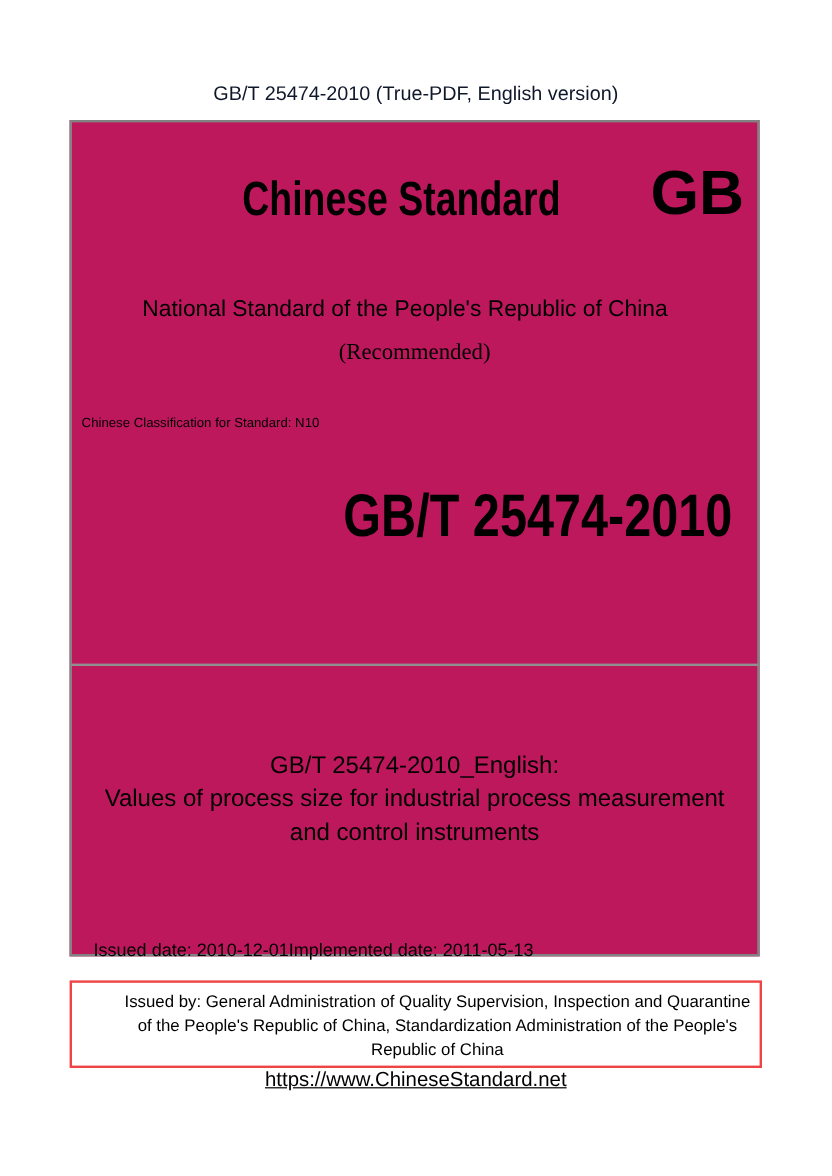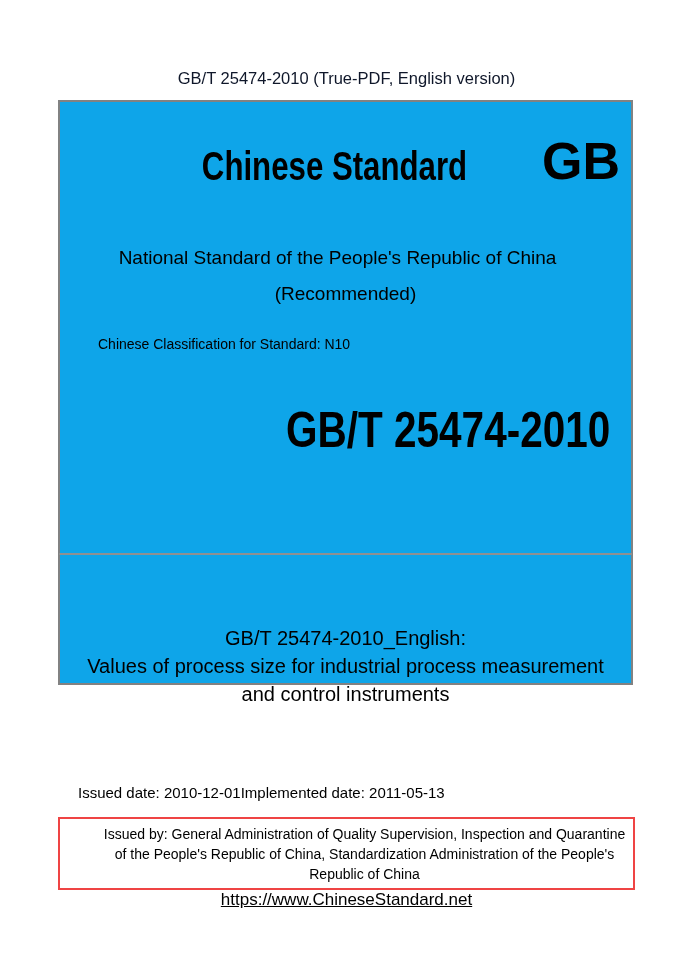--- a/index.html
+++ b/index.html
@@ -23,24 +23,24 @@
     width: 100%;
     text-align: center;
     font-size: 16.5px;
     color: #0f172a;
   }
   .main-box {
     position: absolute;
     left: 58px;
     top: 100px;
     width: 575px;
-    height: 585px;
+    height: 697px;
     border: 2px solid #828282;
     box-sizing: border-box;
-    background: #0ea5e9;
+    background: #be185d;
   }
   .cs-title {
     position: absolute;
     top: 44px;
     left: 0;
     right: 0;
     text-align: center;
     font-size: 40px;
     font-weight: bold;
     line-height: 1;
@@ -67,28 +67,28 @@
     line-height: 1;
   }
   .subtitle-2 {
     position: absolute;
     top: 182px;
     left: 0;
     right: 0;
     text-align: center;
     font-size: 19px;
     line-height: 1;
+    font-family: Liberation Serif, serif;
   }
   .classification {
     position: absolute;
-    top: 235px;
+    top: 246px;
     left: 8px;
-    font-size: 14px;
-    line-height: 1;
-    margin-left: 30px;
+    font-size: 11px;
+    line-height: 1;
   }
   .std-number {
     position: absolute;
     top: 303px;
     right: 21px;
     font-size: 50px;
     font-weight: bold;
     line-height: 1;
     transform: scaleX(0.81);
     transform-origin: right center;

